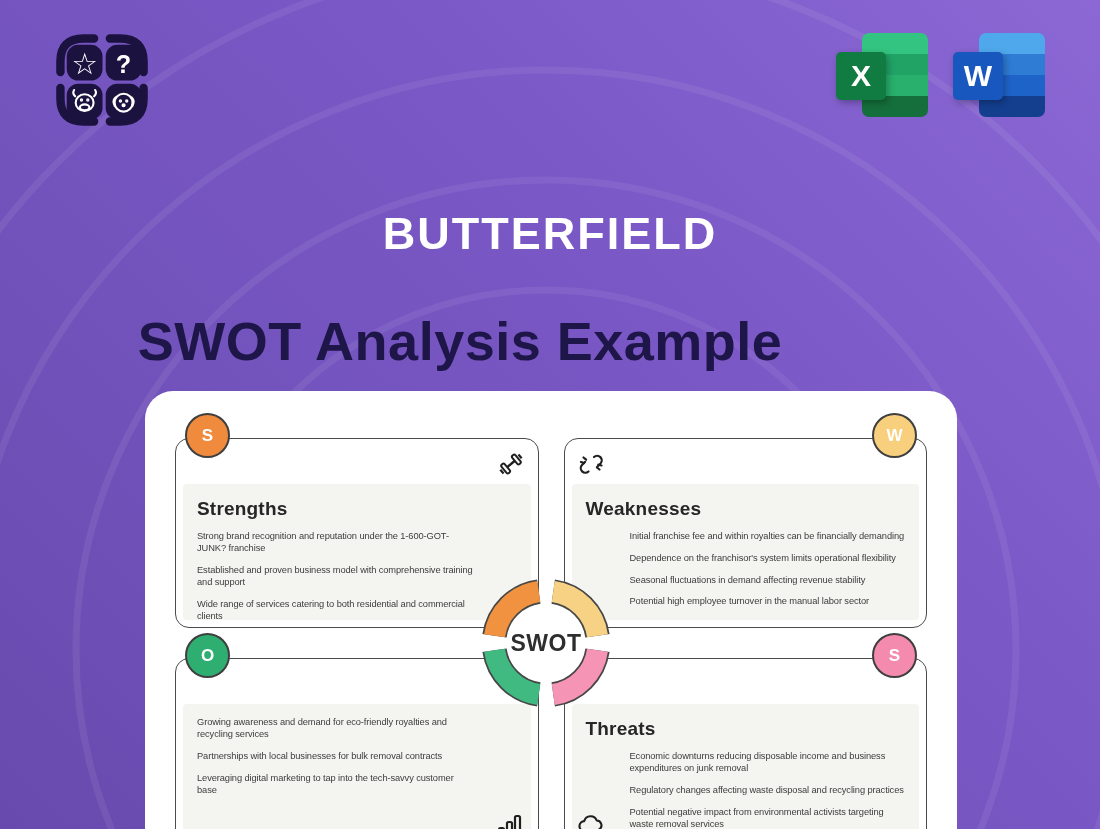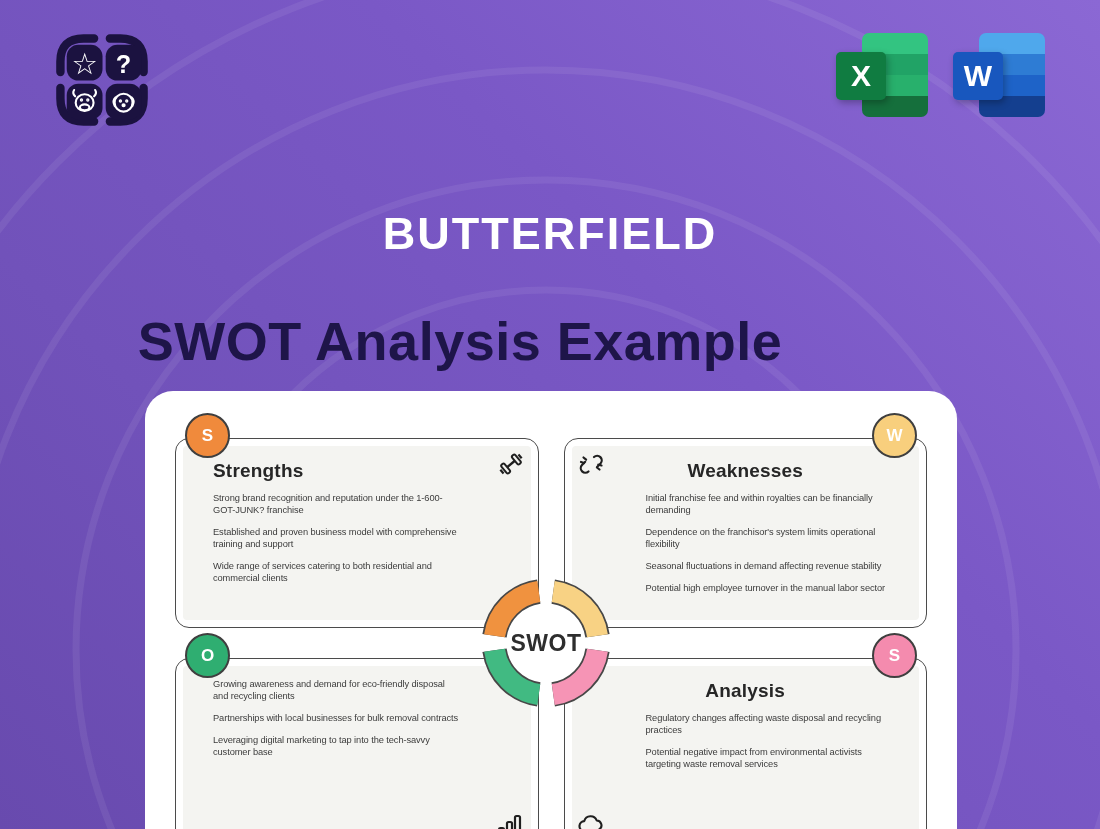--- a/index.html
+++ b/index.html
@@ -23,23 +23,23 @@
   .brand-title{position:absolute;left:0;top:208px;width:1100px;text-align:center;color:#ffffff;
     font-size:45px;font-weight:700;letter-spacing:2px;}
   .page-title{position:absolute;left:0;top:310px;width:920px;text-align:center;color:#1E1549;
     font-size:54px;font-weight:800;letter-spacing:0.5px;}
 
   
   .board{position:absolute;left:145px;top:391px;width:812px;height:470px;background:#ffffff;
     border-radius:28px;box-sizing:border-box;padding:47px 30px 0 30px;
     display:grid;grid-template-columns:1fr 1fr;grid-template-rows:190px 190px;gap:30px 25px;}
   .card{position:relative;background:#ffffff;border:1.6px solid #4b4b4b;border-radius:14px;}
-  .panel{position:absolute;inset:7px;background:#f4f4f1;border-radius:4px;padding:12px 30px;box-sizing:border-box;overflow:hidden;}
+  .panel{position:absolute;inset:7px;background:#f4f4f1;border-radius:4px;padding:12px 14px;box-sizing:border-box;overflow:hidden;margin-top:38px;}
   .q-title{font-size:19px;font-weight:bold;color:#262626;margin:2px 0 10px 0;letter-spacing:0.2px;}
-  .right{text-align:center;}
+  .right{text-align:left;}
   .item{font-size:9.3px;line-height:1.32;color:#3c3c3c;margin:0 0 9.5px 0;letter-spacing:-0.1px;}
   .pad-r .item{margin-right:42px;}
   .pad-l .item{margin-left:44px;}
   .badge{position:absolute;width:41px;height:41px;border:2px solid #3f3f3f;border-radius:50%;
     display:flex;align-items:center;justify-content:center;color:#fff;font-weight:bold;font-size:17px;z-index:3;}
   .badge-left{left:9px;top:-26px;}
   .badge-right{right:9px;top:-26px;}
   .corner-icon{position:absolute;z-index:2;}
   .ci-tr{right:12px;top:10px;}
   .ci-tl{left:10px;top:9px;}
@@ -159,39 +159,40 @@
         <path d="M6 14 l3 1"></path>
         <path d="M24.5 21.5 l-2.6 -2"></path>
         <path d="M26.5 17.5 l-3.2 -0.8"></path>
       </g>
     </svg>
   </section>
 
   <section class="card">
     <div class="badge badge-left" style="background-color: rgb(47, 174, 113);">O</div>
     <div class="panel pad-r">
-      <p class="item">Growing awareness and demand for eco-friendly disposal and recycling clients</p>
+      <p class="item">Growing awareness and demand for eco-friendly royalties and recycling services</p>
       <p class="item">Partnerships with local businesses for bulk removal contracts</p>
       <p class="item">Leveraging digital marketing to tap into the tech-savvy customer base</p>
 
     </div>
     <svg class="corner-icon ci-br" width="28" height="32" viewBox="0 0 28 32">
       <g fill="none" stroke="#1f1f1f" stroke-width="2.2" stroke-linejoin="round">
         <rect x="3" y="16" width="5" height="11" rx="1.5"></rect>
         <rect x="11" y="10" width="5" height="17" rx="1.5"></rect>
         <rect x="19" y="4" width="5" height="23" rx="1.5"></rect>
         <line x1="2" y1="30.5" x2="25" y2="30.5" stroke-width="2.6"></line>
       </g>
     </svg>
   </section>
 
   <section class="card">
     <div class="badge badge-right" style="background-color: rgb(244, 139, 174);">S</div>
     <div class="panel pad-l">
-      <div class="q-title right">Analysis</div>
+      <div class="q-title right">Threats</div>
+      <p class="item">Economic downturns reducing disposable income and business expenditures on junk removal</p>
       <p class="item">Regulatory changes affecting waste disposal and recycling practices</p>
       <p class="item">Potential negative impact from environmental activists targeting waste removal services</p>
 
     </div>
     <svg class="corner-icon ci-bl" width="32" height="34" viewBox="0 0 32 34">
       <g fill="none" stroke="#1f1f1f" stroke-width="2.1" stroke-linecap="round" stroke-linejoin="round">
         <path d="M9.5 21 a5 5 0 0 1 0.8 -9.9 a6.5 6.5 0 0 1 12.4 -0.6 a4.8 4.8 0 0 1 2.6 8.8 q-1.8 1.4 -4.3 1.7"></path>
         <path d="M11.5 24 l-2.2 3.4 h3 l-2.2 3.6"></path>
         <path d="M17.5 24 l-2 3.2 h2.8 l-2 3.4"></path>
       </g>

